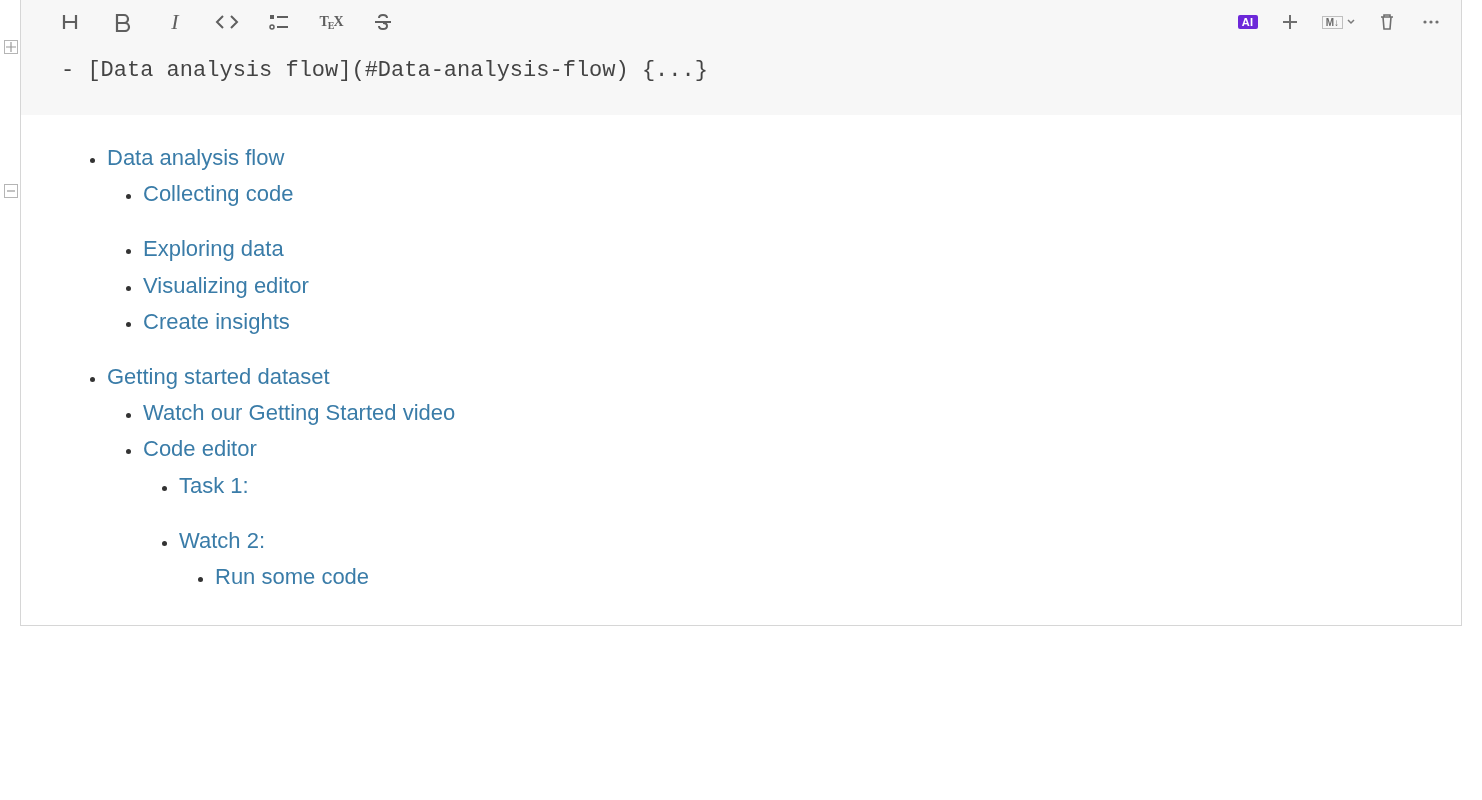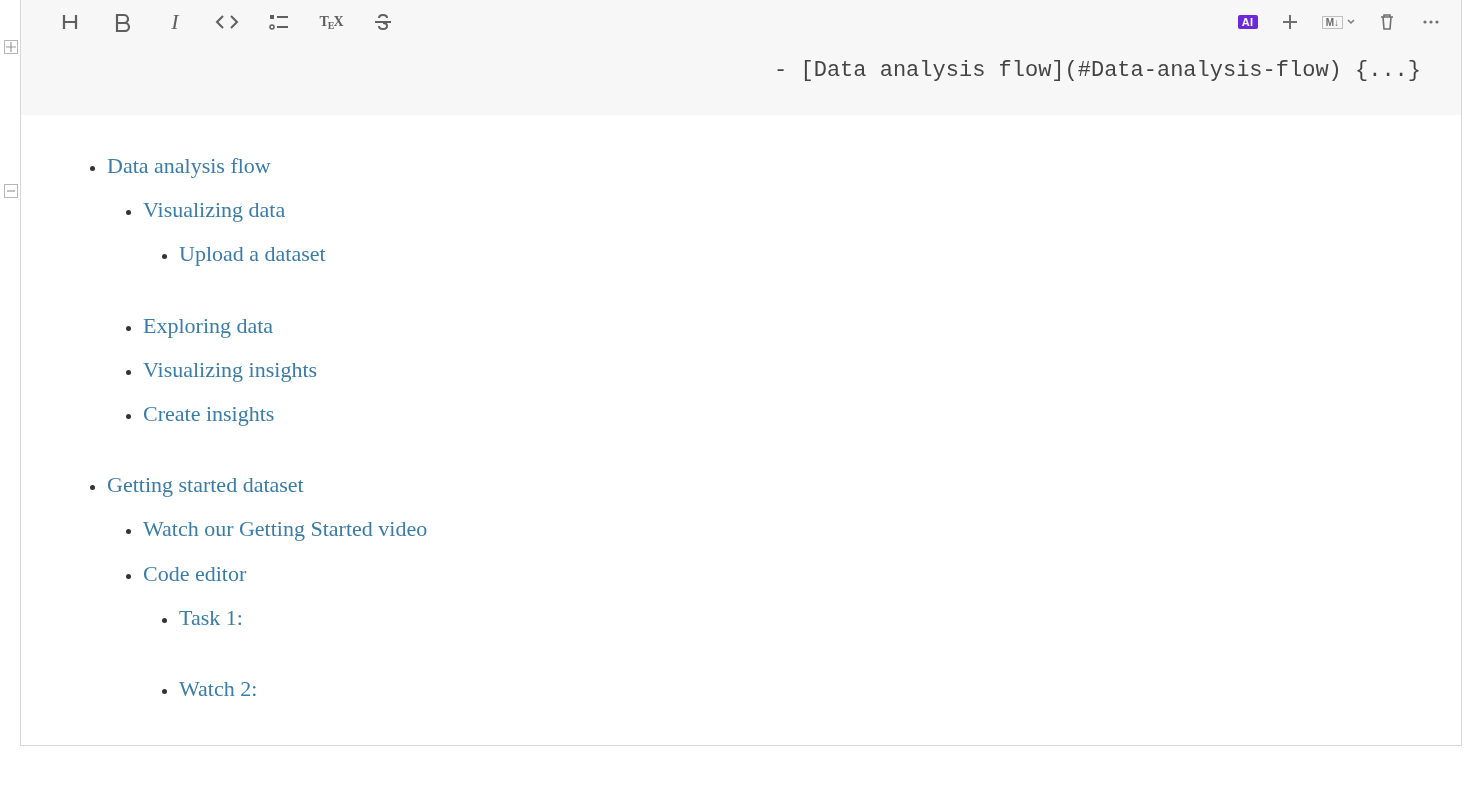--- a/index.html
+++ b/index.html
@@ -83,36 +83,35 @@
       font-size: 10px;
       font-weight: 600;
       color: #6a6a6a;
     }
     .markdown-source {
       padding: 22px 40px 32px 40px;
       font-family: "SFMono-Regular", Consolas, "Liberation Mono", Menlo, monospace;
       font-size: 22px;
       color: #444;
       white-space: pre;
-      text-align: right;
     }
     .rendered-cell {
       background: #fff;
       padding: 24px 40px 30px 64px;
       font-size: 22px;
       color: #333;
       line-height: 1.6;
     }
     .rendered-cell ul {
       list-style: disc;
       padding-left: 22px;
       margin: 0;
     }
     .rendered-cell ul ul { padding-left: 36px; }
-    .rendered-cell li { margin: 9px 0; font-family: Liberation Serif, serif; }
+    .rendered-cell li { margin: 1px 0; }
     .rendered-cell li::marker { color: #333; font-size: 18px; }
     .rendered-cell a {
       color: #3a7ca8;
       text-decoration: none;
     }
     .spacer-li { list-style: none; height: 18px; }
     svg { display: block; }
   </style>
 </head>
 <body>
@@ -197,33 +196,33 @@
             </svg>
         </span>
       </div>
     </div>
     <div class="markdown-source">- [Data analysis flow](#Data-analysis-flow) {...}</div>
   </div>
 
   <div class="rendered-cell">
     <ul id="toc-root">
         <li><a href="#">Data analysis flow</a><ul>
-            <li><a href="#">Visualizing data</a><ul>
-                <li><a href="#">Upload a dataset</a></li>
-              </ul></li>
+            <li><a href="#">Collecting code</a></li>
             <li class="spacer-li"></li>
             <li><a href="#">Exploring data</a></li>
-            <li><a href="#">Visualizing insights</a></li>
+            <li><a href="#">Visualizing editor</a></li>
             <li><a href="#">Create insights</a></li>
           </ul></li>
         <li class="spacer-li"></li>
         <li><a href="#">Getting started dataset</a><ul>
             <li><a href="#">Watch our Getting Started video</a></li>
             <li><a href="#">Code editor</a><ul>
                 <li><a href="#">Task 1:</a></li>
                 <li class="spacer-li"></li>
-                <li><a href="#">Watch 2:</a></li>
+                <li><a href="#">Watch 2:</a><ul>
+                    <li><a href="#">Run some code</a></li>
+                  </ul></li>
               </ul></li>
           </ul></li>
       </ul>
   </div>
 
 </div>
 
 </body></html>

